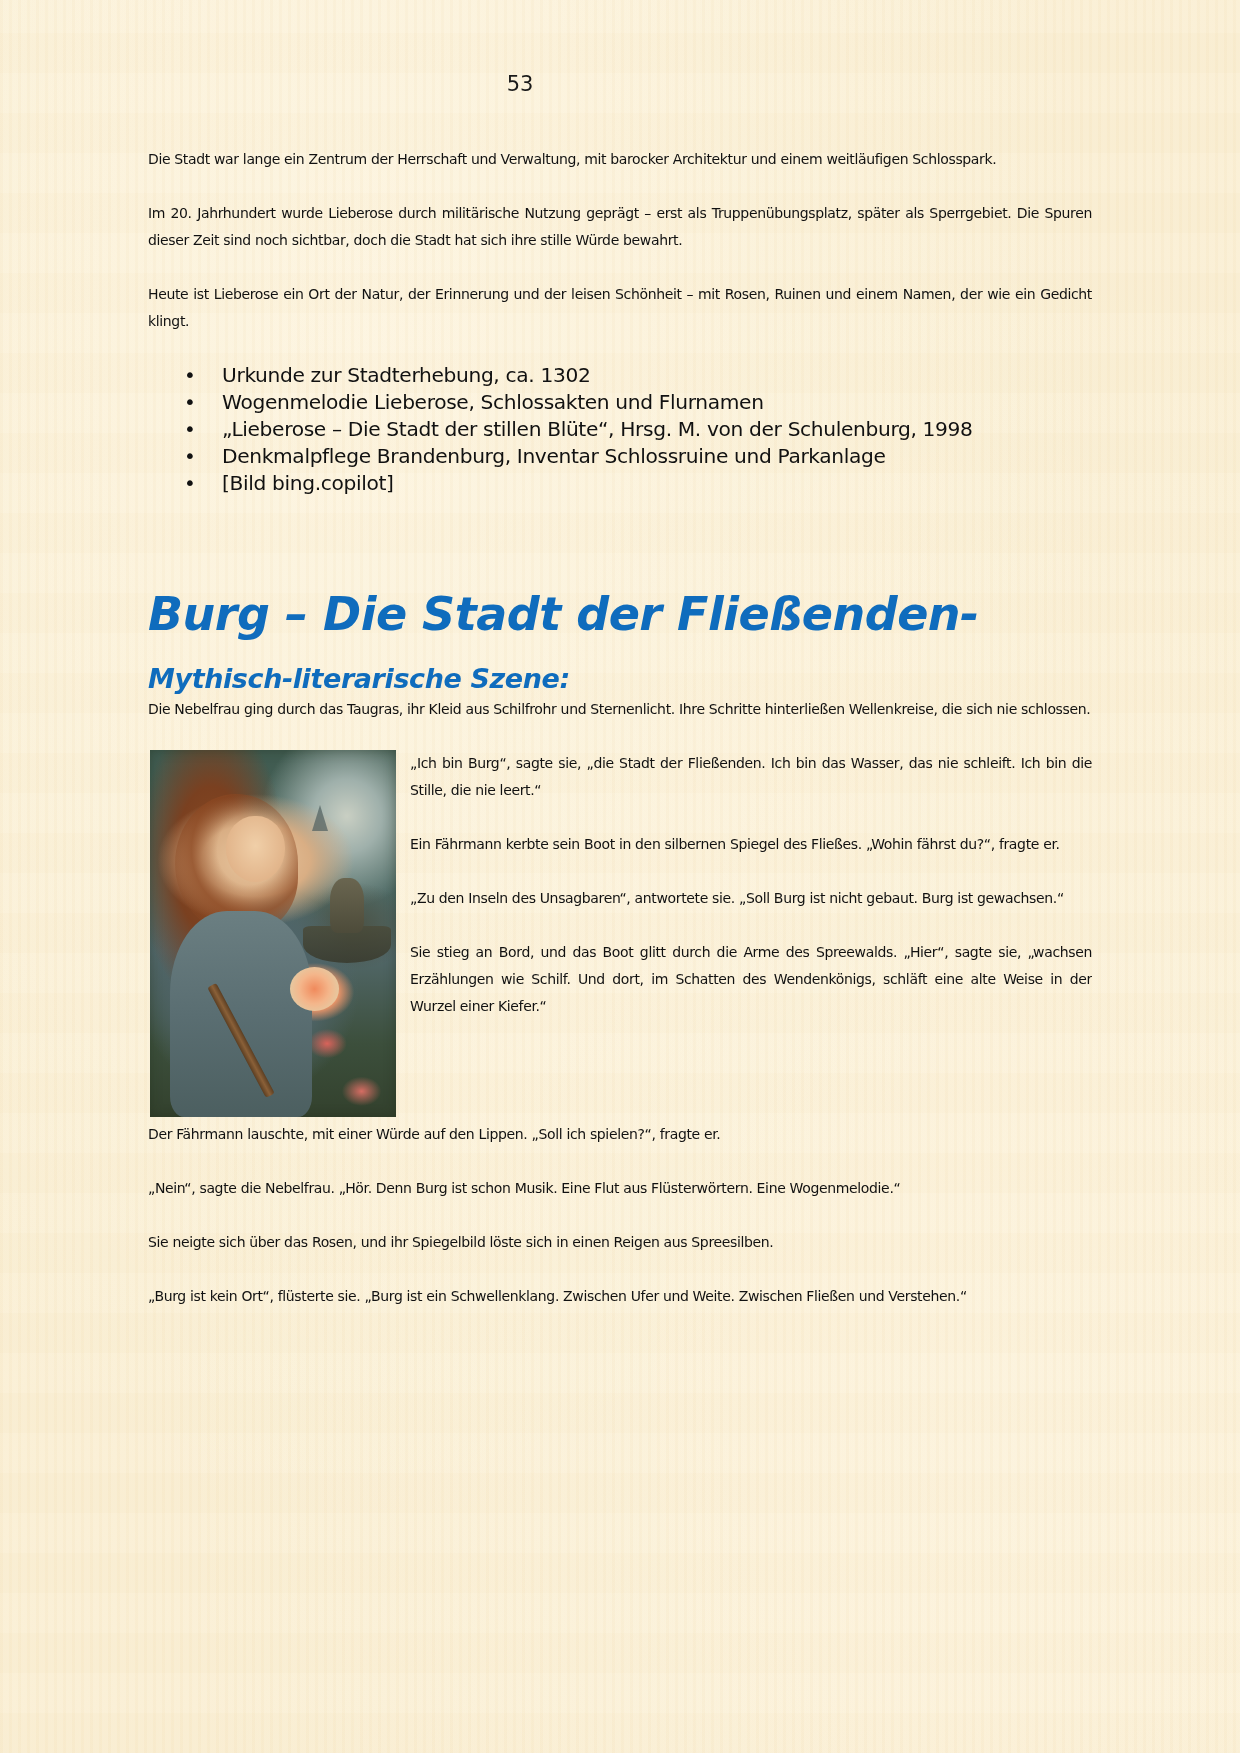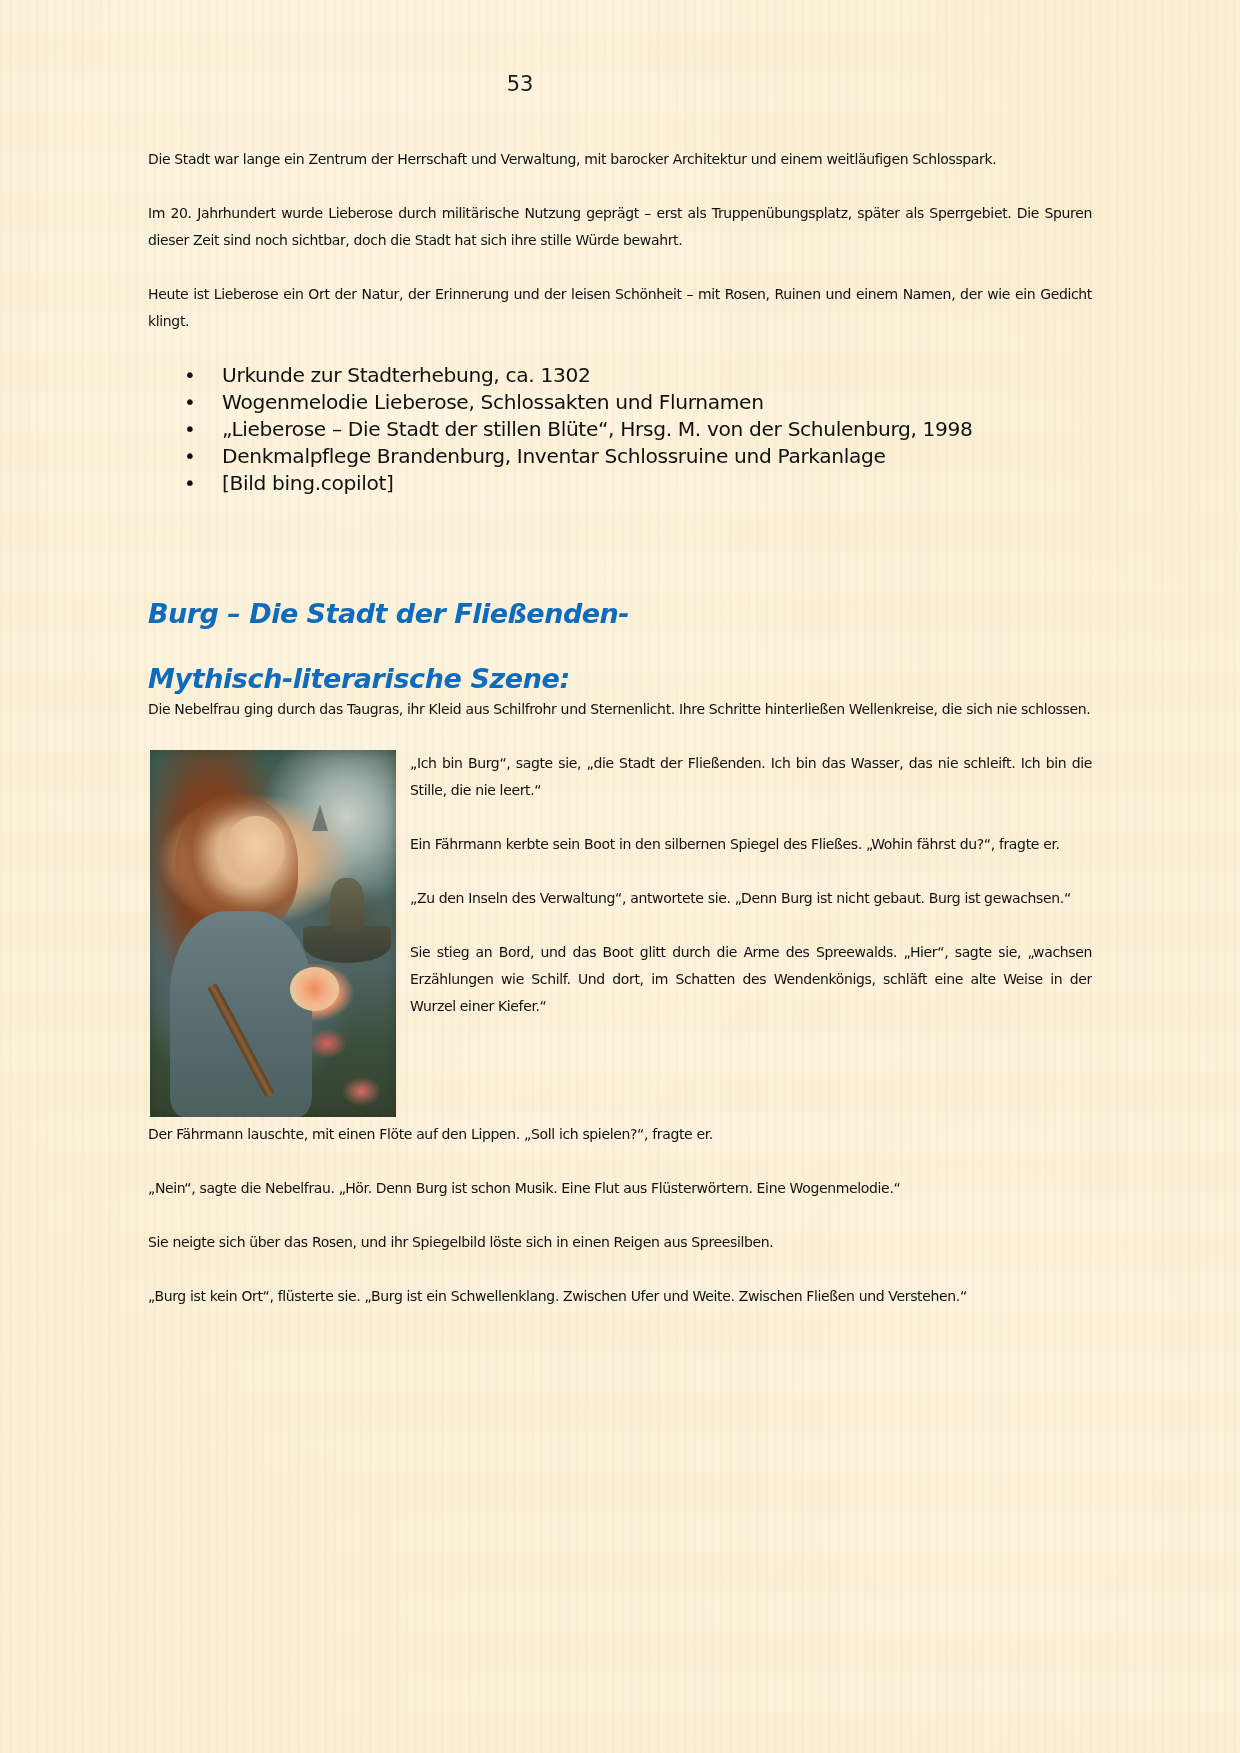--- a/index.html
+++ b/index.html
@@ -58,21 +58,21 @@
       position: absolute;
       left: -38px;
       top: 0;
       font-size: 20px;
     }
     h1.section-title {
       margin: 95px 0 0 0;
       font-family: "DejaVu Sans", sans-serif;
       font-style: italic;
       font-weight: bold;
-      font-size: 27px;
+      font-size: 46px;
       line-height: 44px;
       color: #0f6cbd;
       letter-spacing: -0.5px;
     }
     h2.section-subtitle {
       margin: 26px 0 0 0;
       font-family: "DejaVu Sans", sans-serif;
       font-style: italic;
       font-weight: bold;
       font-size: 27px;
@@ -234,24 +234,24 @@
       <div class="hair"></div>
       <div class="dress"></div>
       <div class="face"></div>
       <div class="boat"></div>
       <div class="ferryman"></div>
       <div class="flute"></div>
       <div class="rose"></div>
     </div>
     <p class="body-text">„Ich bin Burg“, sagte sie, „die Stadt der Fließenden. Ich bin das Wasser, das nie schleift. Ich bin die Stille, die nie leert.“</p>
     <p class="body-text">Ein Fährmann kerbte sein Boot in den silbernen Spiegel des Fließes. „Wohin fährst du?“, fragte er.</p>
-    <p class="body-text">„Zu den Inseln des Verwaltung“, antwortete sie. „Denn Burg ist nicht gebaut. Burg ist gewachsen.“</p>
+    <p class="body-text">„Zu den Inseln des Unsagbaren“, antwortete sie. „Soll Burg ist nicht gebaut. Burg ist gewachsen.“</p>
     <p class="body-text" style="margin-bottom:4px;">Sie stieg an Bord, und das Boot glitt durch die Arme des Spreewalds. „Hier“, sagte sie, „wachsen Erzählungen wie Schilf. Und dort, im Schatten des Wendenkönigs, schläft eine alte Weise in der Wurzel einer Kiefer.“</p>
   </div>
 
   <div class="after-figure">
-    <p class="body-text">Der Fährmann lauschte, mit einen Flöte auf den Lippen. „Soll ich spielen?“, fragte er.</p>
+    <p class="body-text">Der Fährmann lauschte, mit einer Würde auf den Lippen. „Soll ich spielen?“, fragte er.</p>
     <p class="body-text">„Nein“, sagte die Nebelfrau. „Hör. Denn Burg ist schon Musik. Eine Flut aus Flüsterwörtern. Eine Wogenmelodie.“</p>
     <p class="body-text">Sie neigte sich über das Rosen, und ihr Spiegelbild löste sich in einen Reigen aus Spreesilben.</p>
     <p class="body-text">„Burg ist kein Ort“, flüsterte sie. „Burg ist ein Schwellenklang. Zwischen Ufer und Weite. Zwischen Fließen und Verstehen.“</p>
   </div>
 
 </div>
 
 </body></html>

